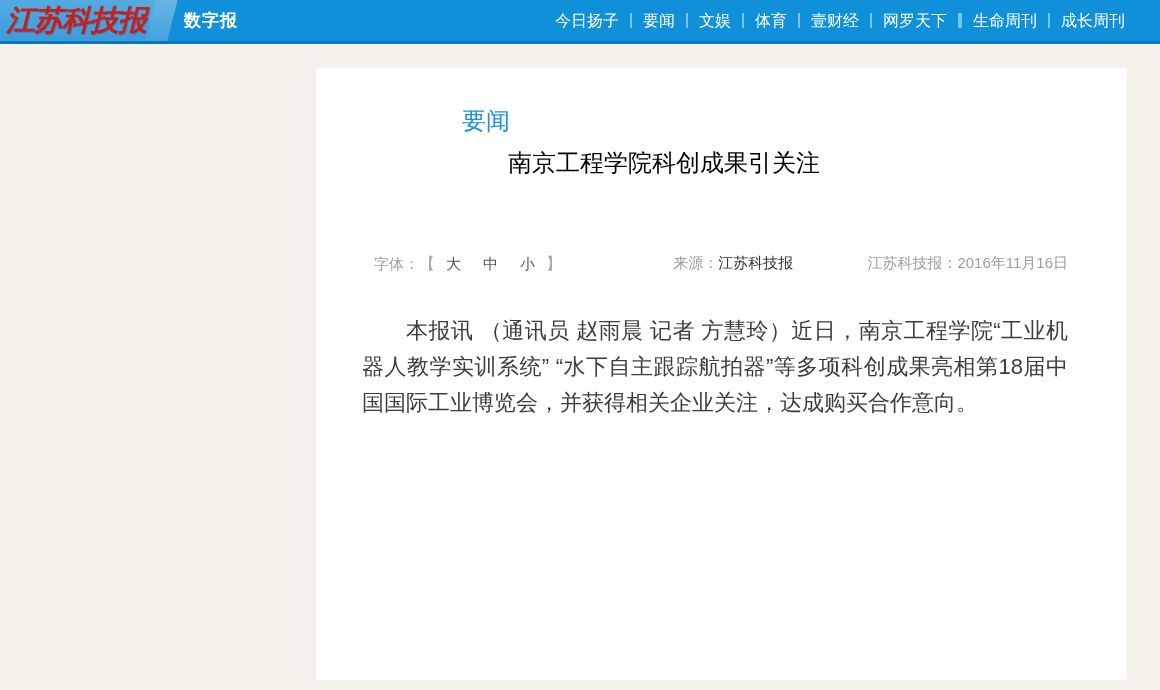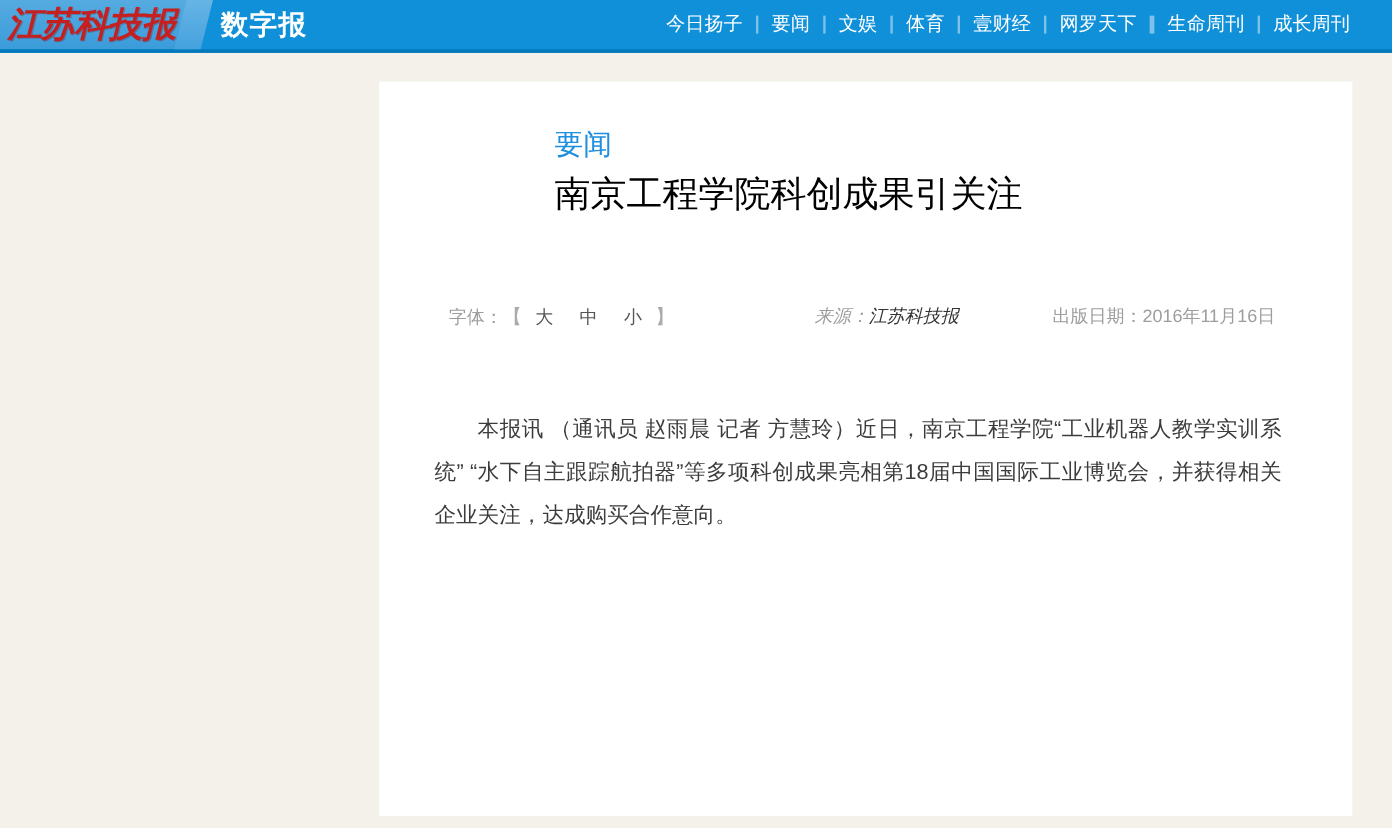--- a/index.html
+++ b/index.html
@@ -45,21 +45,21 @@
     background: linear-gradient(180deg, #6ab6e6, #3f9fdc);
     transform: skewX(-14deg);
     z-index: 3;
   }
   .edition-label {
     position: absolute;
     left: 184px; top: 0; bottom: 0;
     display: flex; align-items: center;
     color: #ffffff;
     font-weight: bold;
-    font-size: 23px;
+    font-size: 17px;
     letter-spacing: 1px;
     z-index: 4;
   }
   .nav {
     margin-left: auto;
     display: flex;
     align-items: center;
     height: 100%;
     padding-right: 24px;
   }
@@ -89,48 +89,49 @@
   .category {
     color: #1e8fdf;
     font-family: "Liberation Serif", "DejaVu Serif", serif;
     font-size: 24px;
     line-height: 26px;
   }
   .title {
     margin-top: 10px;
     color: #000000;
     font-family: "Liberation Serif", "DejaVu Serif", serif;
-    font-size: 30px;
+    font-size: 24px;
     font-weight: normal;
     line-height: 38px;
+    margin-left: 46px;
   }
   .meta-row {
     margin-top: 72px;
     padding: 0 59px 0 58px;
     display: flex;
     align-items: flex-start;
     font-size: 15px;
     color: #9d9d9d;
     white-space: nowrap;
   }
   .meta-font-ctrl { display: flex; align-items: center; width: 305px; }
   .meta-bracket { color: #aaaaaa; font-size: 16px; }
   .font-size-option {
     color: #555555;
     margin: 0 11px;
     cursor: pointer;
   }
-  .meta-source { width: 198px; display: flex; align-items: center; font-style: italic; }
+  .meta-source { width: 198px; display: flex; align-items: center; }
   .meta-source-value { color: #333333; }
   .meta-date { display: flex; align-items: center; }
   .article-body {
-    margin-top: 64px;
+    margin-top: 38px;
     padding: 0 59px 0 46px;
     color: #3c3c3c;
-    font-size: 18px;
+    font-size: 22px;
     line-height: 36px;
     text-align: justify;
   }
   .article-body p {
     text-indent: 2em;
     margin: 0;
   }
 </style>
 </head>
 <body>
@@ -174,21 +175,21 @@
       <span class="font-size-option">大</span>
       <span class="font-size-option">中</span>
       <span class="font-size-option">小</span>
       <span class="meta-bracket">】</span>
     </div>
     <div class="meta-source">
       <span>来源：</span>
       <span class="meta-source-value">江苏科技报</span>
     </div>
     <div class="meta-date">
-      <span>出版日期：</span>
+      <span>江苏科技报：</span>
       <span>2016年11月16日</span>
     </div>
   </div>
 
   <div class="article-body">
     <p>本报讯 （通讯员 赵雨晨 记者 方慧玲）近日，南京工程学院“工业机器人教学实训系统” “水下自主跟踪航拍器”等多项科创成果亮相第18届中国国际工业博览会，并获得相关企业关注，达成购买合作意向。</p>
   </div>
 </div>
 
 </body></html>

